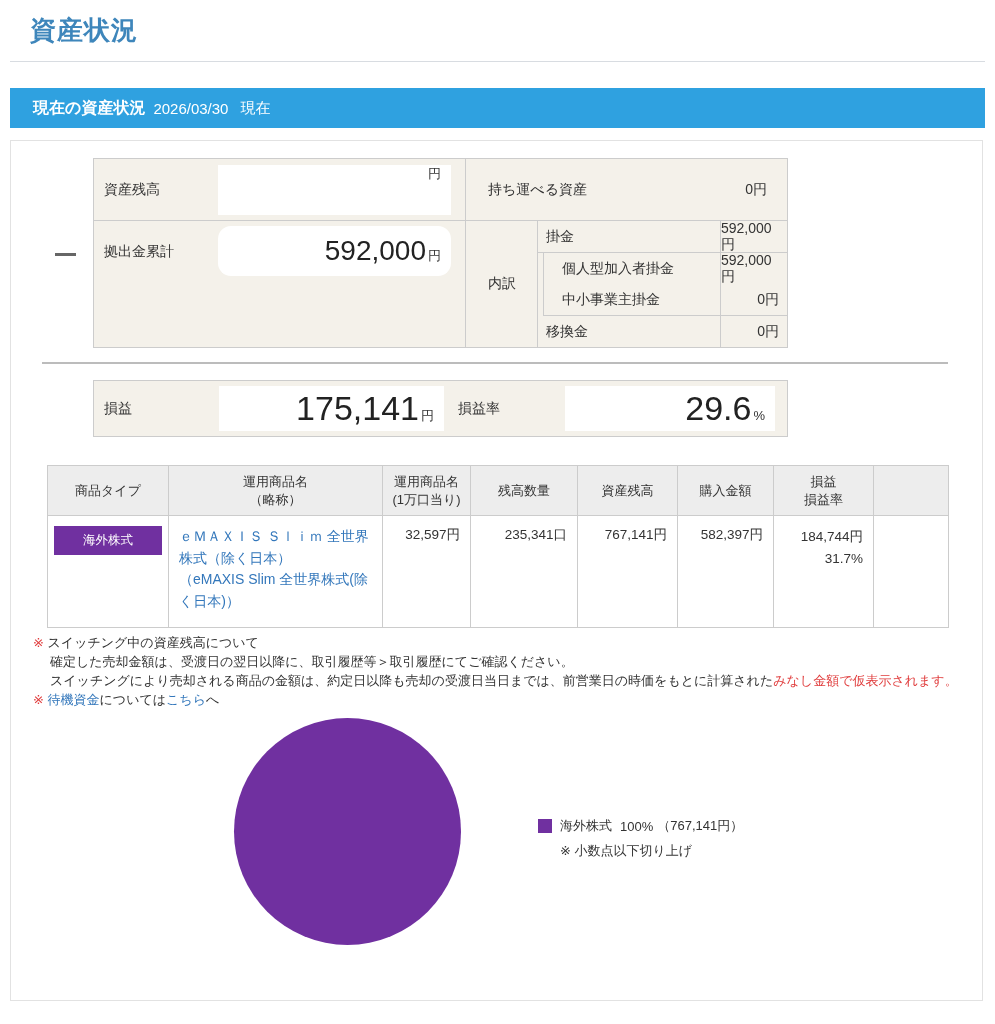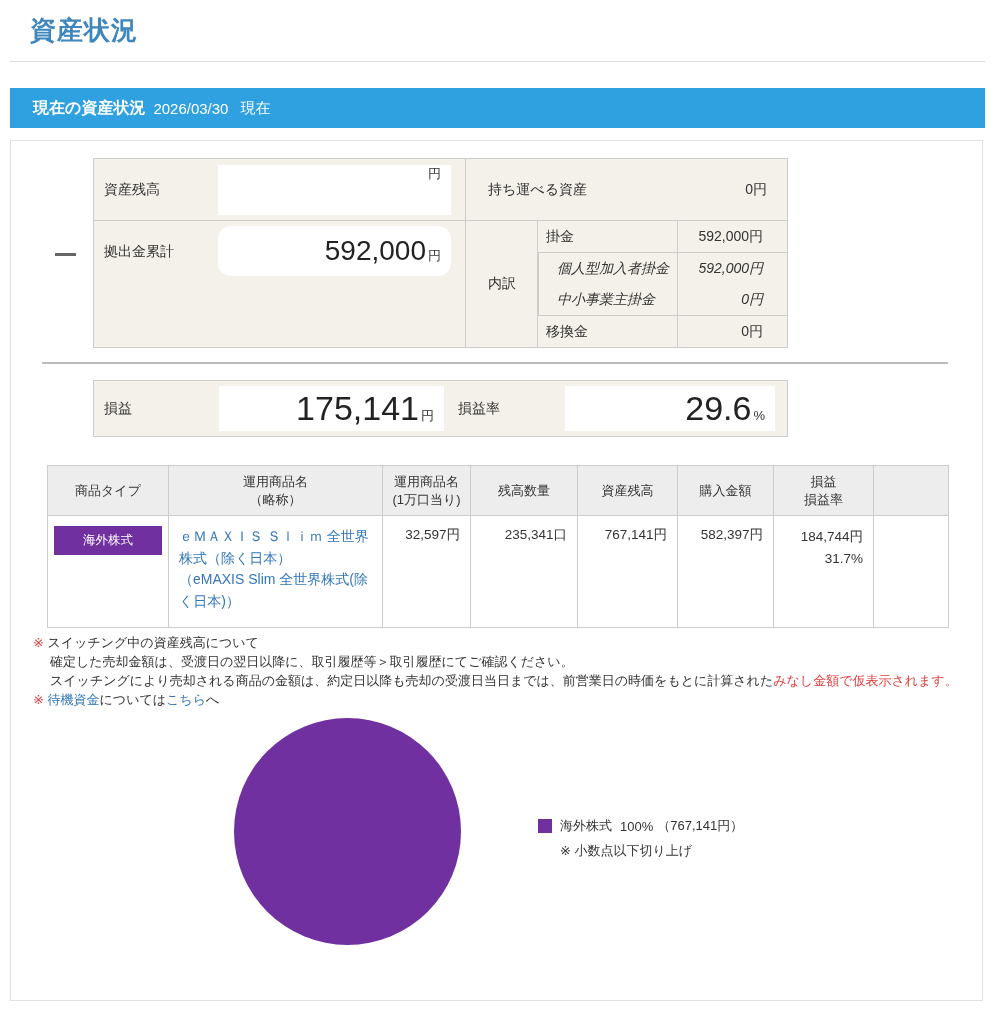--- a/index.html
+++ b/index.html
@@ -34,26 +34,26 @@
   .big-num { font-size:28px; color:#222; line-height:50px; }
   .big-unit { font-size:13px; margin-left:2px; }
 
   .sum-right { flex:1; display:flex; flex-direction:column; }
   .row-a { height:62px; border-bottom:1px solid #ccc; display:flex; align-items:center; justify-content:space-between; padding:0 20px 0 22px; }
   .breakdown { flex:1; display:flex; }
   .uchiwake-col { width:72px; border-right:1px solid #ccc; display:flex; align-items:center; padding-left:22px; }
   .bd-rows { flex:1; display:flex; flex-direction:column; }
   .bd-row { display:flex; align-items:stretch; }
   .bd-row.kakekin { height:32px; border-bottom:1px solid #ccc; }
-  .bd-nested { height:63px; border-left:1px solid #ccc; border-bottom:1px solid #ccc; display:flex; flex-direction:column;font-style:italic; }
+  .bd-nested { height:63px; margin-left:5px; border-left:1px solid #ccc; border-bottom:1px solid #ccc; display:flex; flex-direction:column; }
   .bd-nested .bd-row { height:31px; }
   .bd-row.ikan { flex:1; }
   .bd-label { flex:1; display:flex; align-items:center; padding-left:8px; }
   .bd-nested .bd-label { padding-left:18px; }
-  .bd-value { width:110px; border-left:1px solid #ccc; display:flex; align-items:center; justify-content:flex-end; padding-right:24px; }
+  .bd-value { width:67px; border-left:1px solid #ccc; display:flex; align-items:center; justify-content:flex-end; padding-right:8px; }
 
   .mid-divider { position:absolute; left:31px; top:221px; width:906px; height:2px; background:#bcbcbc; }
 
   
   .pl-box { position:absolute; left:82px; top:239px; width:695px; height:57px; background:#f4f1ea; border:1px solid #ccc; font-size:14px; }
   .pl-label1 { position:absolute; left:10px; top:50%; transform:translateY(-50%); }
   .pl-label2 { position:absolute; left:364px; top:50%; transform:translateY(-50%); }
   .pl-white1 { position:absolute; left:125px; top:5px; width:225px; height:45px; }
   .pl-white2 { position:absolute; left:471px; top:5px; width:210px; height:45px; }
   .pl-white1, .pl-white2 { background:#fff; display:flex; align-items:baseline; justify-content:flex-end; padding:0 10px 8px 0; }

